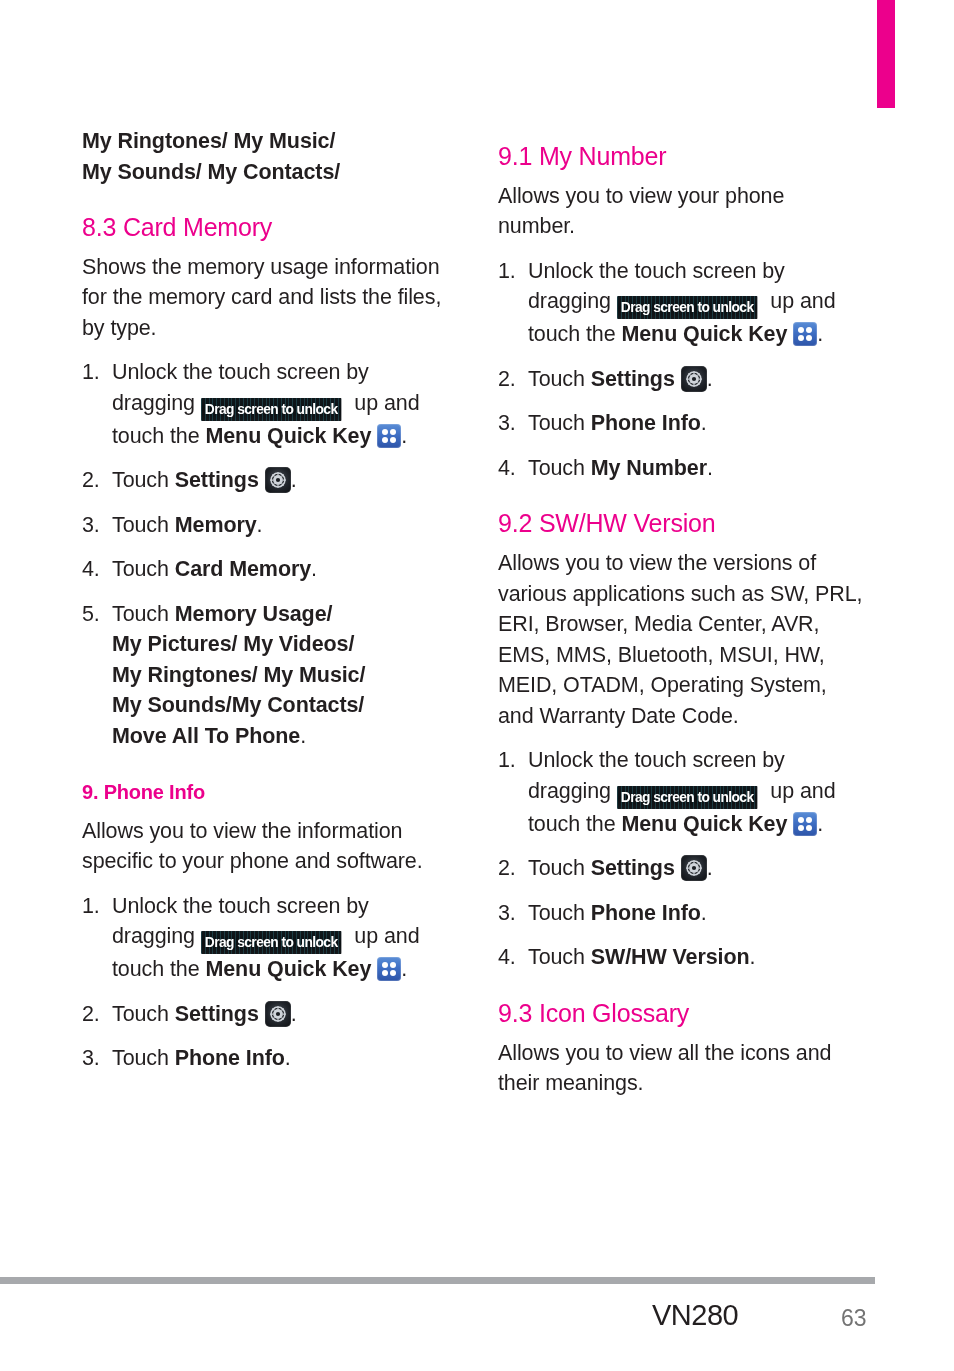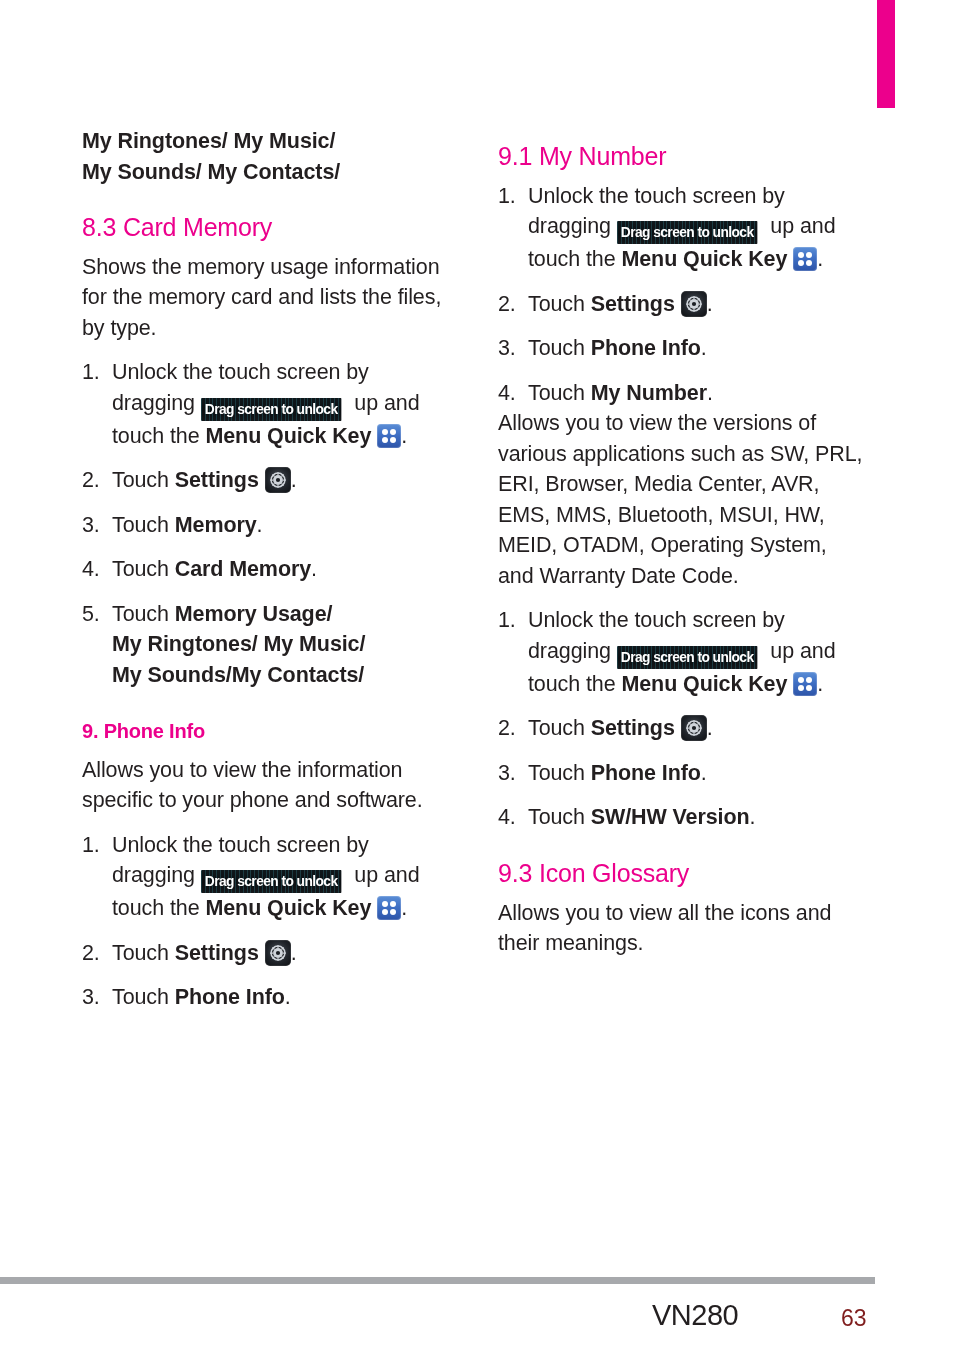--- a/index.html
+++ b/index.html
@@ -190,21 +190,21 @@
     top: 22px;
     font-size: 29px;
     letter-spacing: -0.5px;
     color: #231f20;
   }
   .footer-page {
     position: absolute;
     left: 841px;
     top: 28px;
     font-size: 23px;
-    color: #7f1d1d;
+    color: #737373;
   }
 </style>
 </head>
 <body>
 
 <div class="tab-marker"></div>
 
 <div class="page">
 
   <div class="col col-left">
@@ -241,21 +241,21 @@
               </g>
             </svg></span><span>.</span>
       </li>
       <li>
         <span class="num">3.</span><span>Touch </span><span class="b">Memory</span><span>.</span>
       </li>
       <li>
         <span class="num">4.</span><span>Touch </span><span class="b">Card Memory</span><span>.</span>
       </li>
       <li>
-        <span class="num">5.</span><span>Touch </span><span class="b"><span>Memory Usage/</span><span class="sub-lines">My Ringtones/ My Music/</span><span class="sub-lines">My Sounds/My Contacts/</span></span>
+        <span class="num">5.</span><span>Touch </span><span class="b"><span>Memory Usage/</span><span class="sub-lines">My Pictures/ My Videos/</span><span class="sub-lines">My Ringtones/ My Music/</span><span class="sub-lines">My Sounds/My Contacts/</span><span class="sub-lines"><span>Move All To Phone</span><span style="font-weight:normal">.</span></span></span>
       </li>
     </ol>
 
     <h1 class="h-major">9. Phone Info</h1>
     <p class="body">Allows you to view the information specific to your phone and software.</p>
 
     <ol class="steps">
       <li>
         <span class="num">1.</span><span>Unlock the touch screen by dragging </span><span class="icon-drag">Drag screen to unlock</span><span> up and touch the </span><span class="b">Menu Quick Key</span>&nbsp;<span class="icon-menukey"><i></i><i></i><i></i><i></i></span><span>.</span>
       </li>
@@ -281,20 +281,21 @@
       </li>
       <li>
         <span class="num">3.</span><span>Touch </span><span class="b">Phone Info</span><span>.</span>
       </li>
     </ol>
   </div>
 
   <div class="col col-right">
 
     <h2 class="h-sub first">9.1 My Number</h2>
+    <p class="body">Allows you to view your phone number.</p>
 
     <ol class="steps">
       <li>
         <span class="num">1.</span><span>Unlock the touch screen by dragging </span><span class="icon-drag">Drag screen to unlock</span><span> up and touch the </span><span class="b">Menu Quick Key</span>&nbsp;<span class="icon-menukey"><i></i><i></i><i></i><i></i></span><span>.</span>
       </li>
       <li>
         <span class="num">2.</span><span>Touch </span><span class="b">Settings</span>&nbsp;<span class="icon-settings"><svg viewBox="0 0 24 24">
               <g>
                 <circle cx="12" cy="12" r="9.2" fill="#cfd4da"></circle>
                 <circle cx="12" cy="12" r="7.4" fill="#1c1f24"></circle>
@@ -314,20 +315,21 @@
             </svg></span><span>.</span>
       </li>
       <li>
         <span class="num">3.</span><span>Touch </span><span class="b">Phone Info</span><span>.</span>
       </li>
       <li>
         <span class="num">4.</span><span>Touch </span><span class="b">My Number</span><span>.</span>
       </li>
     </ol>
 
+    <h2 class="h-sub">9.2 SW/HW Version</h2>
     <p class="body">Allows you to view the versions of various applications such as SW, PRL, ERI, Browser, Media Center, AVR, EMS, MMS, Bluetooth, MSUI, HW, MEID, OTADM, Operating System, and Warranty Date Code.</p>
 
     <ol class="steps">
       <li>
         <span class="num">1.</span><span>Unlock the touch screen by dragging </span><span class="icon-drag">Drag screen to unlock</span><span> up and touch the </span><span class="b">Menu Quick Key</span>&nbsp;<span class="icon-menukey"><i></i><i></i><i></i><i></i></span><span>.</span>
       </li>
       <li>
         <span class="num">2.</span><span>Touch </span><span class="b">Settings</span>&nbsp;<span class="icon-settings"><svg viewBox="0 0 24 24">
               <g>
                 <circle cx="12" cy="12" r="9.2" fill="#cfd4da"></circle>

